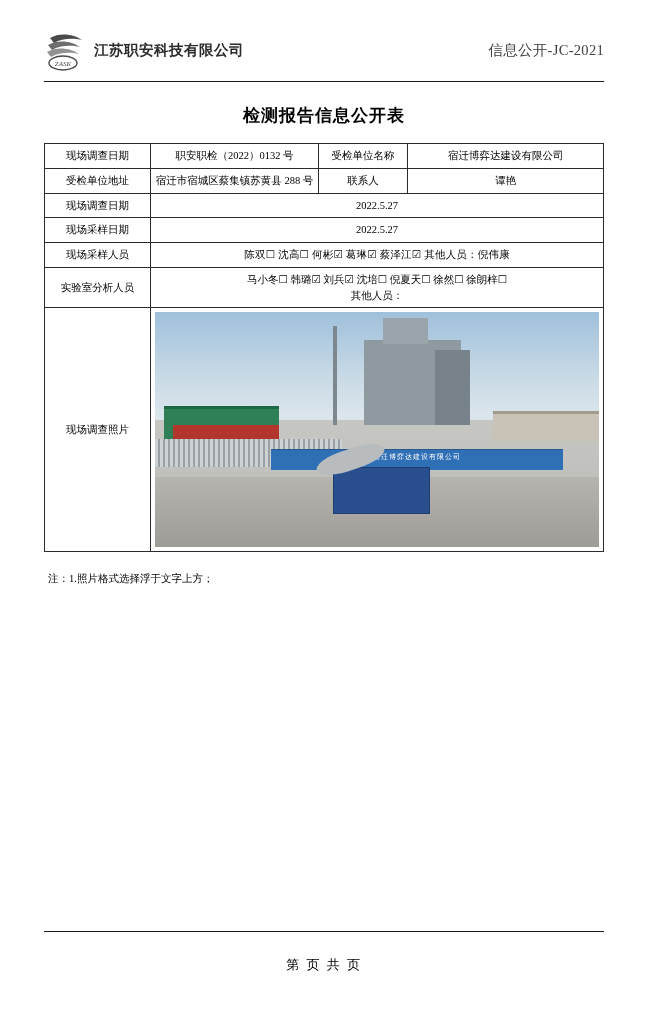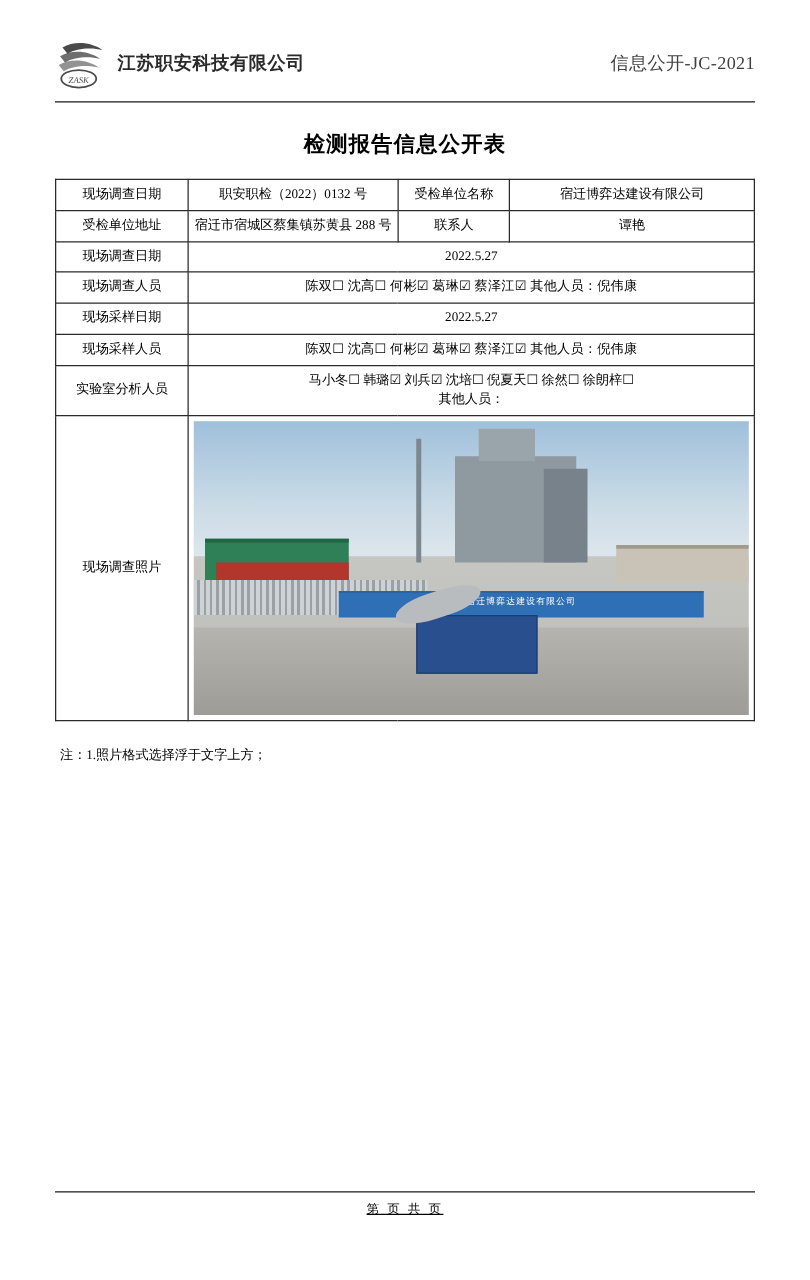--- a/index.html
+++ b/index.html
@@ -155,25 +155,24 @@
     padding-left: 4px;
   }
 
   
   .footer {
     position: absolute;
     left: 44px;
     right: 44px;
     bottom: 50px;
     border-top: 1.2px solid #1a1a1a;
-    padding-top: 6px;
+    padding-top: 24px;
     text-align: center;
-    font-size: 10px;
+    font-size: 13px;
     letter-spacing: 2px;
-    text-decoration: underline;
   }
 </style>
 </head>
 <body>
 
 <div class="page">
 
   <div class="header">
     <div class="header-left">
       <span class="logo">
@@ -210,24 +209,20 @@
       </tr>
       <tr>
         <td class="lbl cellpad">受检单位地址</td>
         <td class="cellpad">宿迁市宿城区蔡集镇苏黄县 288 号</td>
         <td class="lbl cellpad">联系人</td>
         <td class="cellpad">谭艳</td>
       </tr>
       <tr>
         <td class="lbl">现场调查日期</td>
         <td colspan="3">2022.5.27</td>
-      </tr>
-      <tr>
-        <td class="lbl">现场调查人员</td>
-        <td class="members" colspan="3">陈双☐ 沈高☐ 何彬☑ 葛琳☑ 蔡泽江☑ 其他人员：倪伟康</td>
       </tr>
       <tr>
         <td class="lbl">现场采样日期</td>
         <td colspan="3">2022.5.27</td>
       </tr>
       <tr>
         <td class="lbl">现场采样人员</td>
         <td class="members" colspan="3">陈双☐ 沈高☐ 何彬☑ 葛琳☑ 蔡泽江☑ 其他人员：倪伟康</td>
       </tr>
       <tr>

